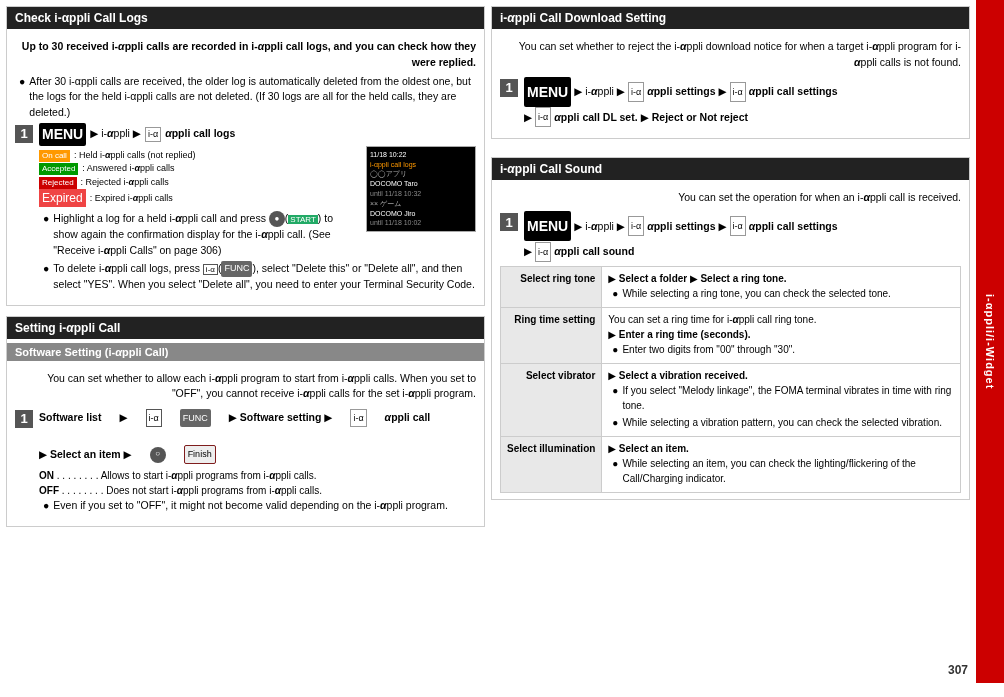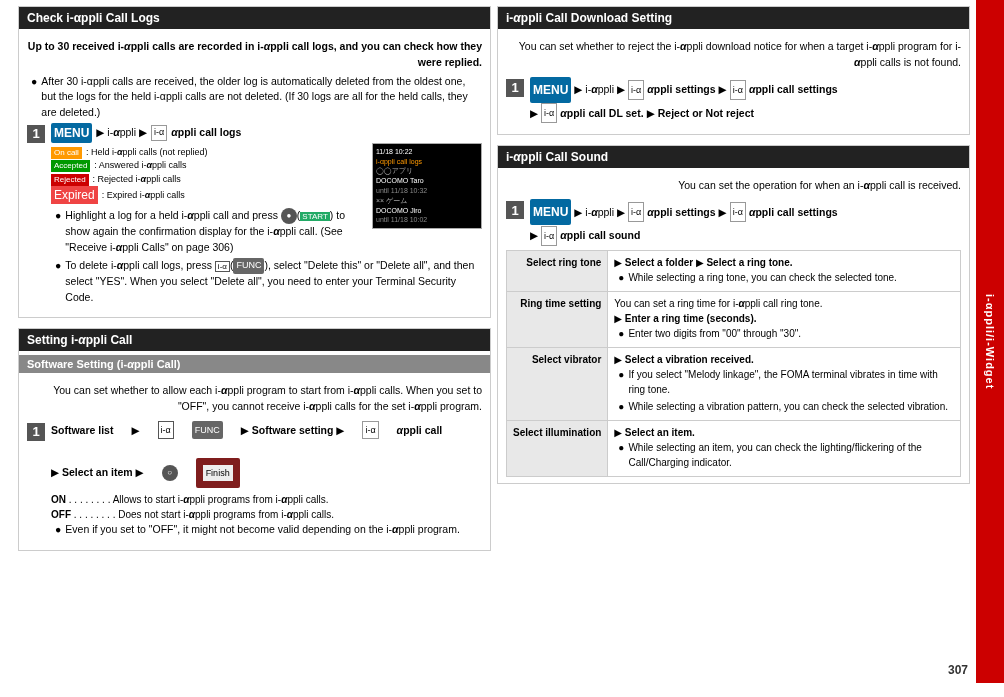--- a/index.html
+++ b/index.html
@@ -74,21 +74,21 @@
       flex: 1;
       display: flex;
       flex-direction: column;
       gap: 4px;
     }
 
     .col-right {
       flex: 1;
       display: flex;
       flex-direction: column;
-      gap: 4px;
+      gap: 12px;
     }
 
     .section-box {
       border: 1px solid #ccc;
       margin-bottom: 6px;
     }
 
     .section-content {
       padding: 6px 8px;
       font-size: 10.5px;
@@ -115,23 +115,23 @@
       flex-shrink: 0;
       margin-top: 2px;
     }
 
     .step-content {
       flex: 1;
     }
 
     .menu-key {
       display: inline-block;
-      background: #0369a1;
-      color: #fff;
-      font-size: 12px;
+      background: #000000;
+      color: #fff;
+      font-size: 14px;
       font-weight: bold;
       padding: 1px 3px;
       border-radius: 2px;
       vertical-align: middle;
     }
 
     p { margin-bottom: 3px; text-align: right; }
 
     .bullet-item {
       display: flex;
@@ -171,21 +171,21 @@
     .sound-table .row-label {
       background: #e8e8e8;
       font-weight: bold;
       width: 100px;
       white-space: nowrap;
       text-align: right;
     }
 
     .finish-btn {
       display: inline-block;
-      border: 7px solid #7f1d1d;
+      border: 1px solid #7f1d1d;
       background: #eee;
       font-size: 9px;
       padding: 0 3px;
       vertical-align: middle;
       border-radius: 2px;
     }
 
     .func-btn {
       display: inline-block;
       background: #666;
@@ -213,21 +213,20 @@
       font-style: italic;
       font-weight: bold;
     }
 
     .page-wrapper {
       width: 1004px;
       height: 683px;
       display: flex;
       flex-direction: row;
       position: relative;
-      padding-left: 12px;
     }
   </style>
 </head>
 <body>
 
 <div class="page-wrapper">
   <div class="main-content">
 
     <div class="two-col">
 

